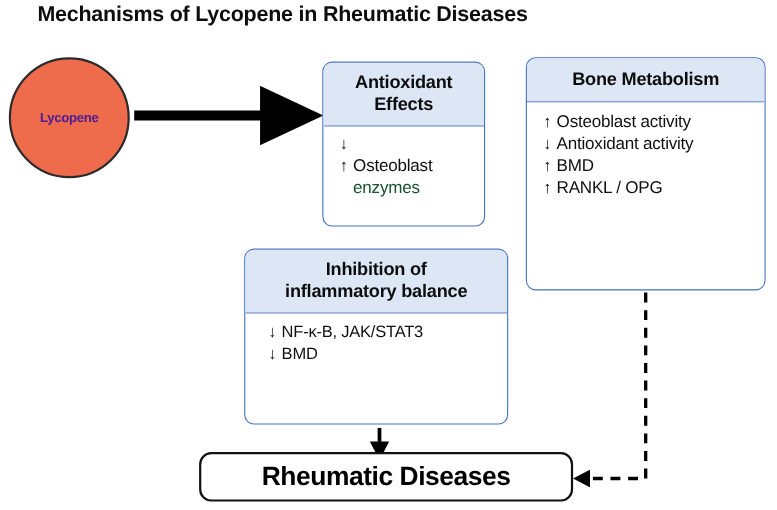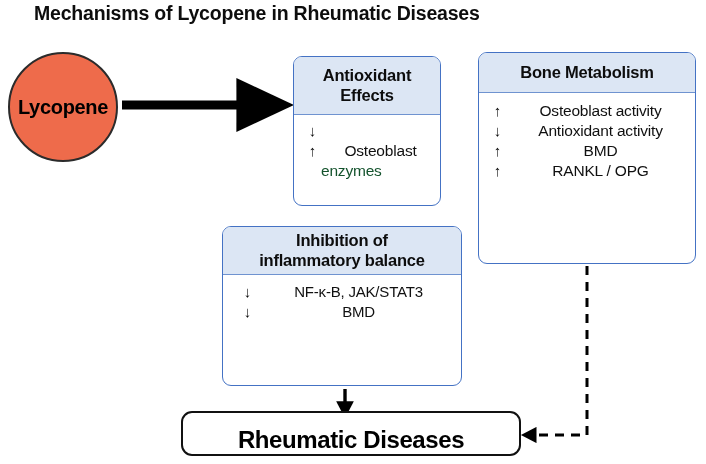--- a/index.html
+++ b/index.html
@@ -49,23 +49,23 @@
     height: 110px;
     border-radius: 50%;
     background: #ee6b4b;
     border: 2px solid #2b2b2b;
     box-sizing: border-box;
     display: flex;
     align-items: center;
     justify-content: center;
   }
   .circle-label {
-    font-size: 20px;
-    font-weight: bold;
-    color: #000000;
+    font-size: 12px;
+    font-weight: bold;
+    color: #4c1d95;
     letter-spacing: -0.3px;
     text-align: center;
   }
 
   
   .panel {
     position: absolute;
     box-sizing: border-box;
     border: 1.4px solid #4472c4;
     border-radius: 9px;
@@ -103,21 +103,20 @@
   }
   .item-arrow {
     width: 17px;
     min-width: 17px;
     text-align: center;
     font-size: 15px;
     color: #101010;
   }
   .item-text {
     flex: 1;
-    text-align: center;
   }
   .item-cont {
     padding-left: 17px;
     font-size: 15.5px;
     color: #14532d;
     line-height: 1.30;
     letter-spacing: -0.2px;
     white-space: nowrap;
   }
 
@@ -140,38 +139,38 @@
   }
   #panel-bone .panel-header { height: 40px; text-align: right; }
   #panel-bone .panel-body { padding-left: 10px; padding-top: 8px; }
 
   #panel-inflammation {
     left: 222px;
     top: 226px;
     width: 240px;
     height: 160px;
   }
-  #panel-inflammation .panel-header { height: 48px; }
+  #panel-inflammation .panel-header { height: 58px; }
   #panel-inflammation .panel-body { padding-left: 16px; padding-top: 7px; }
   #panel-inflammation .item-row,
   #panel-inflammation .item-cont { font-size: 15px; }
 
   
   #outcome-box {
     position: absolute;
     left: 181px;
     top: 411px;
     width: 340px;
     height: 45px;
     box-sizing: border-box;
     border: 2px solid #111111;
     border-radius: 11px;
     background: #ffffff;
     display: flex;
-    align-items: flex-end;
+    align-items: center;
     justify-content: center;
   }
   .outcome-label {
     font-size: 24px;
     font-weight: bold;
     color: #000;
     letter-spacing: -0.4px;
   }
 </style>
 </head>

